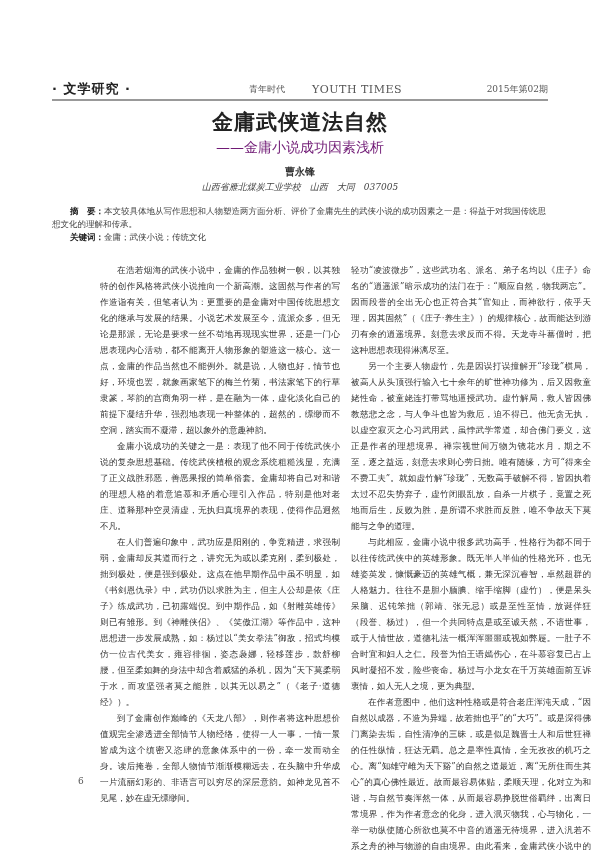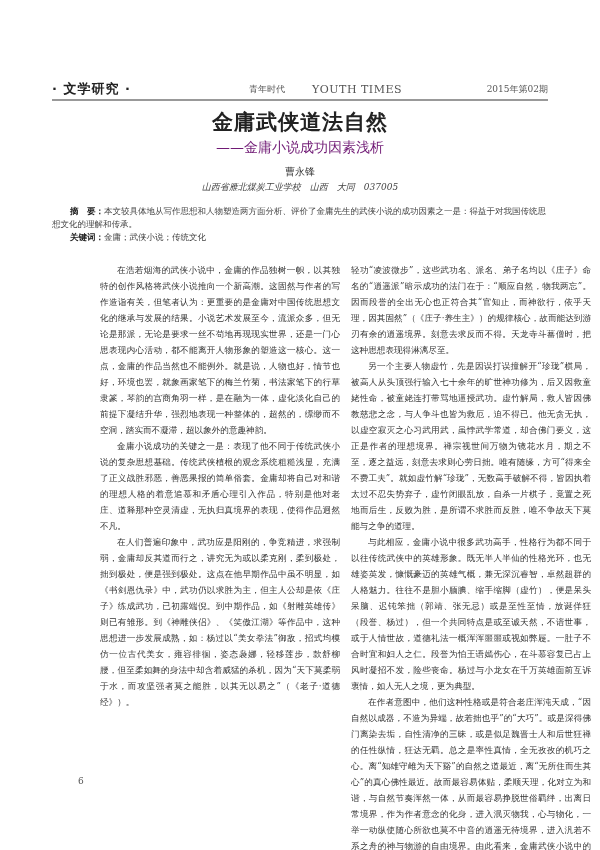--- a/index.html
+++ b/index.html
@@ -5,21 +5,21 @@
   html, body { margin:0; padding:0; background:#ffffff; }
   body { width:600px; height:850px; position:relative; overflow:hidden; font-family:"DejaVu Serif", serif; color:#2a2a2a; }
   .header { position:absolute; left:52px; top:80px; width:418px; height:18px;text-align:right; }
   .header-left { position:absolute; left:0; top:0; font-family:"DejaVu Sans", sans-serif; font-size:13px; font-weight:bold; color:#222; letter-spacing:1px; }
   .header-mid1 { position:absolute; left:197px; top:3px; font-size:9px; color:#555; }
   .header-mid2 { position:absolute; left:260px; top:3px; font-size:11px; color:#555; letter-spacing:0.5px; }
   .header-right { position:absolute; right:-78px; top:3px; font-size:9px; color:#555; }
   .header-rule { position:absolute; left:52px; top:99px; width:496px; height:2px; background:#999; }
   .title { position:absolute; left:0; width:600px; top:108px; text-align:center; font-family:"DejaVu Serif", serif; font-size:21px; font-weight:bold; color:#222; letter-spacing:1px; }
   .subtitle { position:absolute; left:0; width:600px; top:139px; text-align:center; font-family:"DejaVu Sans", sans-serif; font-size:14px; color:#701a75; }
-  .author { position:absolute; left:0; width:600px; top:165px; text-align:center; font-size:10px; font-weight:normal; color:#333; }
+  .author { position:absolute; left:0; width:600px; top:165px; text-align:center; font-size:10px; font-weight:bold; color:#333; }
   .affil { position:absolute; left:0; width:600px; top:181px; text-align:center; font-size:9px; color:#444; word-spacing:6px;font-style:italic; }
   .abstract { position:absolute; left:52px; top:205px; width:498px; font-size:8.5px; line-height:13px; color:#444; text-indent:18px; }
   .abstract b, .keywords b { color:#222; }
   .keywords { position:absolute; left:70px; top:232px; font-size:8.5px; color:#444; }
   .col { position:absolute; top:262px; width:240px; font-size:8.6px; line-height:16px; color:#333; text-align:justify;margin-left:44px; }
   .col p { margin:0; text-indent:17px; }
   .col-left { left:56px; }
   .col-right { left:307px; }
   .page-num { position:absolute; left:78px; top:776px; font-size:9px; color:#555; }
 </style>
@@ -43,20 +43,21 @@
   <b>摘　要：</b><span>本文较具体地从写作思想和人物塑造两方面分析、评价了金庸先生的武侠小说的成功因素之一是：得益于对我国传统思想文化的理解和传承。</span>
 </div>
 <div class="keywords">
   <b>关键词：</b><span>金庸；武侠小说；传统文化</span>
 </div>
 
 <div class="col col-left">
   <p>在浩若烟海的武侠小说中，金庸的作品独树一帜，以其独特的创作风格将武侠小说推向一个新高潮。这固然与作者的写作造诣有关，但笔者认为：更重要的是金庸对中国传统思想文化的继承与发展的结果。小说艺术发展至今，流派众多，但无论是那派，无论是要求一丝不苟地再现现实世界，还是一门心思表现内心活动，都不能离开人物形象的塑造这一核心。这一点，金庸的作品当然也不能例外。就是说，人物也好，情节也好，环境也罢，就象画家笔下的梅兰竹菊，书法家笔下的行草隶篆，琴韵的宫商角羽一样，是在融为一体，虚化淡化自己的前提下凝结升华，强烈地表现一种整体的，超然的，缥缈而不空洞，踏实而不凝滞，超以象外的意趣神韵。</p>
   <p>金庸小说成功的关键之一是：表现了他不同于传统武侠小说的复杂思想基础。传统武侠植根的观念系统粗糙浅显，充满了正义战胜邪恶，善恶果报的简单俗套。金庸却将自己对和谐的理想人格的着意追慕和矛盾心理引入作品，特别是他对老庄、道释那种空灵清虚，无执归真境界的表现，使得作品迥然不凡。</p>
   <p>在人们普遍印象中，武功应是阳刚的，争竞精进，求强制弱，金庸却反其道而行之，讲究无为或以柔克刚，柔到极处，拙到极处，便是强到极处。这点在他早期作品中虽不明显，如《书剑恩仇录》中，武功仍以求胜为主，但主人公却是依《庄子》练成武功，已初露端倪。到中期作品，如《射雕英雄传》则已有雏形。到《神雕侠侣》、《笑傲江湖》等作品中，这种思想进一步发展成熟，如：杨过以“美女拳法”御敌，招式均模仿一位古代美女，雍容徘徊，姿态袅娜，轻移莲步，款舒柳腰，但至柔如舞的身法中却含着威猛的杀机，因为“天下莫柔弱于水，而攻坚强者莫之能胜，以其无以易之”（《老子·道德经》）。</p>
+  <p>到了金庸创作巅峰的《天龙八部》，则作者将这种思想价值观完全渗透进全部情节人物经络，使得一人一事，一情一景皆成为这个缜密又恣肆的意象体系中的一份，牵一发而动全身。读后掩卷，全部人物情节渐渐模糊远去，在头脑中升华成一片流丽幻彩的、非语言可以穷尽的深层意韵。如神龙见首不见尾，妙在虚无缥缈间。</p>
 </div>
 
 <div class="col col-right">
   <p style="text-indent:0">轻功“凌波微步”，这些武功名、派名、弟子名均以《庄子》命名的“逍遥派”暗示成功的法门在于：“顺应自然，物我两忘”。因而段誉的全出无心也正符合其“官知止，而神欲行，依乎天理，因其固然”（《庄子·养生主》）的规律核心，故而能达到游刃有余的逍遥境界。刻意去求反而不得。天龙寺斗蕃僧时，把这种思想表现得淋漓尽至。</p>
   <p>另一个主要人物虚竹，先是因误打误撞解开“珍珑”棋局，被高人从头顶强行输入七十余年的旷世神功修为，后又因救童姥性命，被童姥连打带骂地逼授武功。虚竹解局，救人皆因佛教慈悲之念，与人争斗也皆为救厄，迫不得已。他无贪无执，以虚空寂灭之心习武用武，虽悖武学常道，却合佛门要义，这正是作者的理想境界。禅宗视世间万物为镜花水月，期之不至，逐之益远，刻意去求则心劳日拙。唯有随缘，方可“得来全不费工夫”。就如虚竹解“珍珑”，无数高手破解不得，皆因执着太过不忍失势弃子，虚竹闭眼乱放，自杀一片棋子，竟置之死地而后生，反败为胜，是所谓不求胜而反胜，唯不争故天下莫能与之争的道理。</p>
   <p>与此相应，金庸小说中很多武功高手，性格行为都不同于以往传统武侠中的英雄形象。既无半人半仙的性格光环，也无雄姿英发，慷慨豪迈的英雄气概，兼无深沉睿智，卓然超群的人格魅力。往往不是胆小腼腆、缩手缩脚（虚竹），便是呆头呆脑、迟钝笨拙（郭靖、张无忌）或是至性至情，放诞佯狂（段誉、杨过），但一个共同特点是或至诚天然，不谙世事，或于人情世故，道德礼法一概浑浑噩噩或视如弊屣。一肚子不合时宜和妇人之仁。段誉为怕王语嫣伤心，在斗慕容复已占上风时凝招不发，险些丧命。杨过与小龙女在千万英雄面前互诉衷情，如人无人之境，更为典型。</p>
   <p>在作者意图中，他们这种性格或是符合老庄浑沌天成，“因自然以成器，不造为异端，故若拙也乎”的“大巧”。或是深得佛门离染去垢，自性清净的三昧，或是似足魏晋士人和后世狂禅的任性纵情，狂达无羁。总之是率性真情，全无孜孜的机巧之心。离“知雄守雌为天下谿”的自然之道最近，离“无所住而生其心”的真心佛性最近。故而最容易体贴，柔顺天理，化对立为和谐，与自然节奏浑然一体，从而最容易挣脱世俗羁绊，出离日常境界，作为作者意念的化身，进入泯灭物我，心与物化，一举一动纵使随心所欲也莫不中音的逍遥无待境界，进入汎若不系之舟的神与物游的自由境界。由此看来，金庸武侠小说中的人物在表达他的美学理想的过程中，是作为鲜明独特，多重蕴含的意象出现的。读者同样借助人物的运作自如圆满了自己精神逍遥的喜悦。故此，读者接受金庸的武侠小说就成为了自然，作品成功也必然成了自然。</p>
 </div>
 
 <div class="page-num">6</div>

